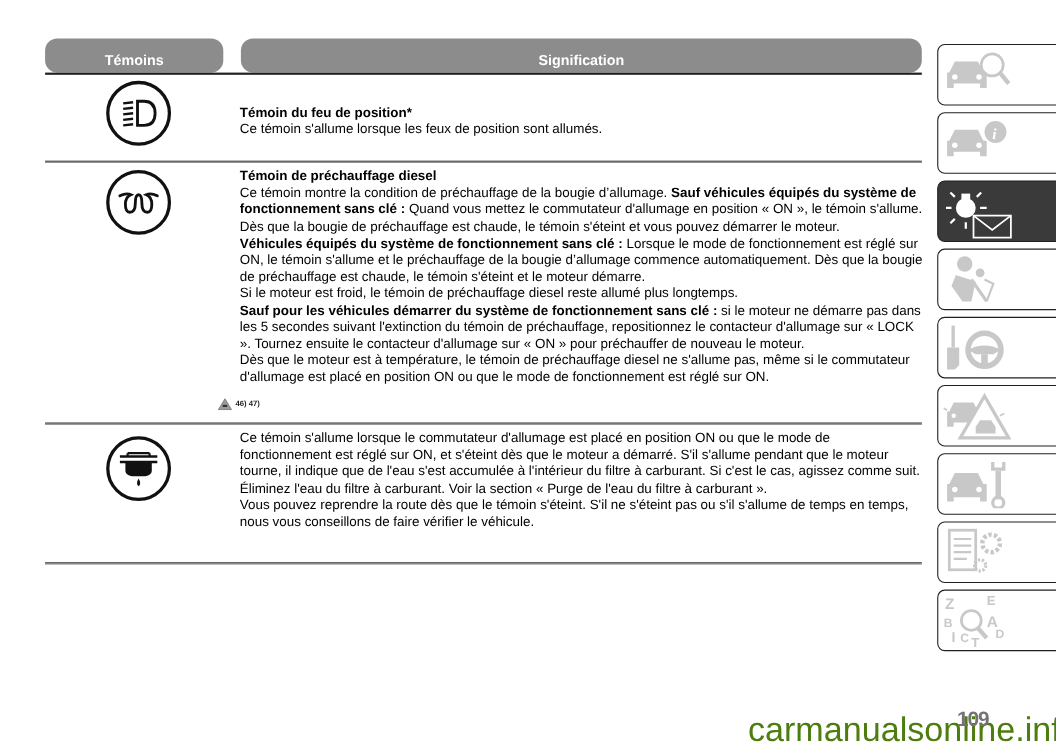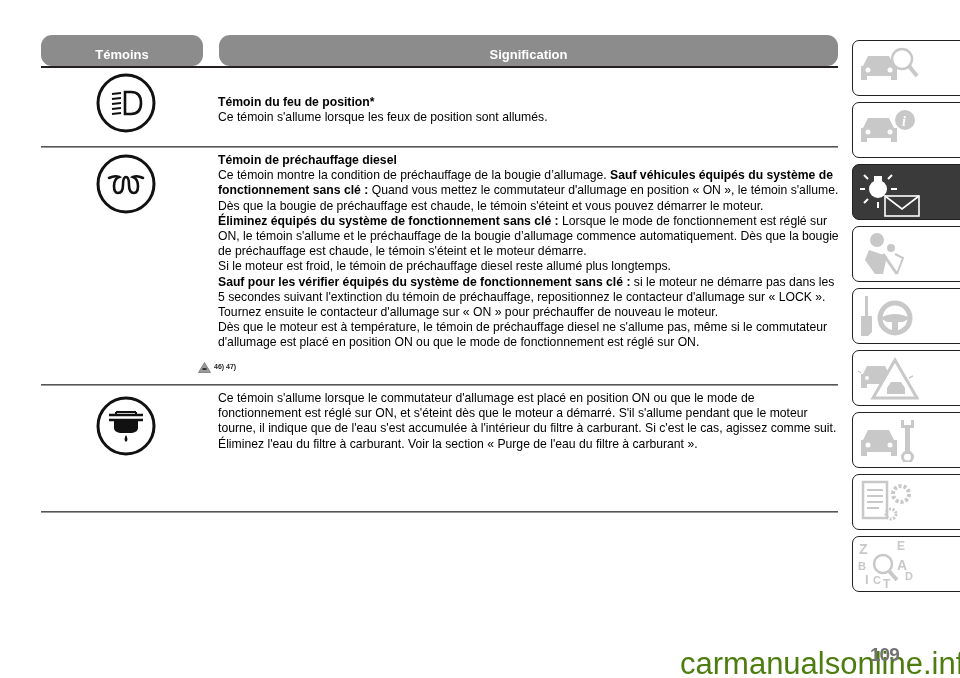--- a/index.html
+++ b/index.html
@@ -76,23 +76,23 @@
 
 <div class="icon-cell" style="top:153px;">
   <svg width="62" height="62" viewBox="0 0 62 62">
     <circle cx="31" cy="31" r="28" fill="none" stroke="#111" stroke-width="3"></circle>
     <path d="M14 25 Q20 22 24 24 Q19 26 19 33 Q19 40 23 40 Q28 40 28 32 Q28 24 31 24 Q34 24 34 32 Q34 40 39 40 Q43 40 43 33 Q43 26 38 24 Q42 22 48 25" fill="none" stroke="#111" stroke-width="2.6" stroke-linecap="round"></path>
   </svg>
 </div>
 <div class="text-cell" style="top:153px;">
   <span class="title">Témoin de préchauffage diesel</span>
   <p><span>Ce témoin montre la condition de préchauffage de la bougie d’allumage. </span><b>Sauf véhicules équipés du système de fonctionnement sans clé : </b><span>Quand vous mettez le commutateur d'allumage en position « ON », le témoin s'allume. Dès que la bougie de préchauffage est chaude, le témoin s'éteint et vous pouvez démarrer le moteur.</span></p>
-  <p><b>Éliminez équipés du système de fonctionnement sans clé : </b><span>Lorsque le mode de fonctionnement est réglé sur ON, le témoin s'allume et le préchauffage de la bougie d’allumage commence automatiquement. Dès que la bougie de préchauffage est chaude, le témoin s'éteint et le moteur démarre.</span></p>
+  <p><b>Véhicules équipés du système de fonctionnement sans clé : </b><span>Lorsque le mode de fonctionnement est réglé sur ON, le témoin s'allume et le préchauffage de la bougie d’allumage commence automatiquement. Dès que la bougie de préchauffage est chaude, le témoin s'éteint et le moteur démarre.</span></p>
   <p>Si le moteur est froid, le témoin de préchauffage diesel reste allumé plus longtemps.</p>
-  <p><b>Sauf pour les vérifier équipés du système de fonctionnement sans clé : </b><span>si le moteur ne démarre pas dans les 5 secondes suivant l'extinction du témoin de préchauffage, repositionnez le contacteur d'allumage sur « LOCK ». Tournez ensuite le contacteur d'allumage sur « ON » pour préchauffer de nouveau le moteur.</span></p>
+  <p><b>Sauf pour les véhicules démarrer du système de fonctionnement sans clé : </b><span>si le moteur ne démarre pas dans les 5 secondes suivant l'extinction du témoin de préchauffage, repositionnez le contacteur d'allumage sur « LOCK ». Tournez ensuite le contacteur d'allumage sur « ON » pour préchauffer de nouveau le moteur.</span></p>
   <p>Dès que le moteur est à température, le témoin de préchauffage diesel ne s'allume pas, même si le commutateur d'allumage est placé en position ON ou que le mode de fonctionnement est réglé sur ON.</p>
 </div>
 <div class="warn-ref">
   <svg width="13" height="11" viewBox="0 0 13 11">
     <path d="M6.5 0.5 L12.5 10.5 L0.5 10.5 Z" fill="#9a9a9a" stroke="#777" stroke-width="0.8"></path>
     <rect x="4.5" y="6" width="4" height="2" fill="#333"></rect>
   </svg><span>46) 47)</span>
 </div>
 <div class="row-line" style="top:384px;"></div>
 
@@ -104,20 +104,21 @@
     <path d="M19 25 L19 33 Q19 37 25 38 L37 38 Q43 37 43 33 L43 25 Z" fill="#111"></path>
     <line x1="21" y1="17" x2="21" y2="20" stroke="#111" stroke-width="2"></line>
     <line x1="41" y1="17" x2="41" y2="20" stroke="#111" stroke-width="2"></line>
     <line x1="21" y1="17" x2="41" y2="17" stroke="#111" stroke-width="2"></line>
     <path d="M31 40 Q34 45 31 47 Q28 45 31 40 Z" fill="#111"></path>
   </svg>
 </div>
 <div class="text-cell" style="top:391px;">
   <p>Ce témoin s'allume lorsque le commutateur d'allumage est placé en position ON ou que le mode de fonctionnement est réglé sur ON, et s'éteint dès que le moteur a démarré. S'il s'allume pendant que le moteur tourne, il indique que de l'eau s'est accumulée à l'intérieur du filtre à carburant. Si c'est le cas, agissez comme suit.</p>
   <p>Éliminez l'eau du filtre à carburant. Voir la section « Purge de l'eau du filtre à carburant ».</p>
+  <p>Vous pouvez reprendre la route dès que le témoin s'éteint. S'il ne s'éteint pas ou s'il s'allume de temps en temps, nous vous conseillons de faire vérifier le véhicule.</p>
 </div>
 <div class="row-line" style="top:511px;"></div>
 
 <div class="side-tabs">
   <div class="side-tab" style="top:0px;">
     <svg width="62" height="46" viewBox="0 0 62 46">
       <path d="M6 22 L11 12 L32 12 L37 22 L40 22 L40 36 L34 36 L34 32 L10 32 L10 36 L4 36 L4 22 Z" fill="#c8c8c8"></path>
       <circle cx="11" cy="26" r="2.5" fill="#fff"></circle>
         <circle cx="33" cy="26" r="2.5" fill="#fff"></circle>
       <circle cx="45" cy="15" r="10" fill="none" stroke="#c8c8c8" stroke-width="2.5"></circle>

